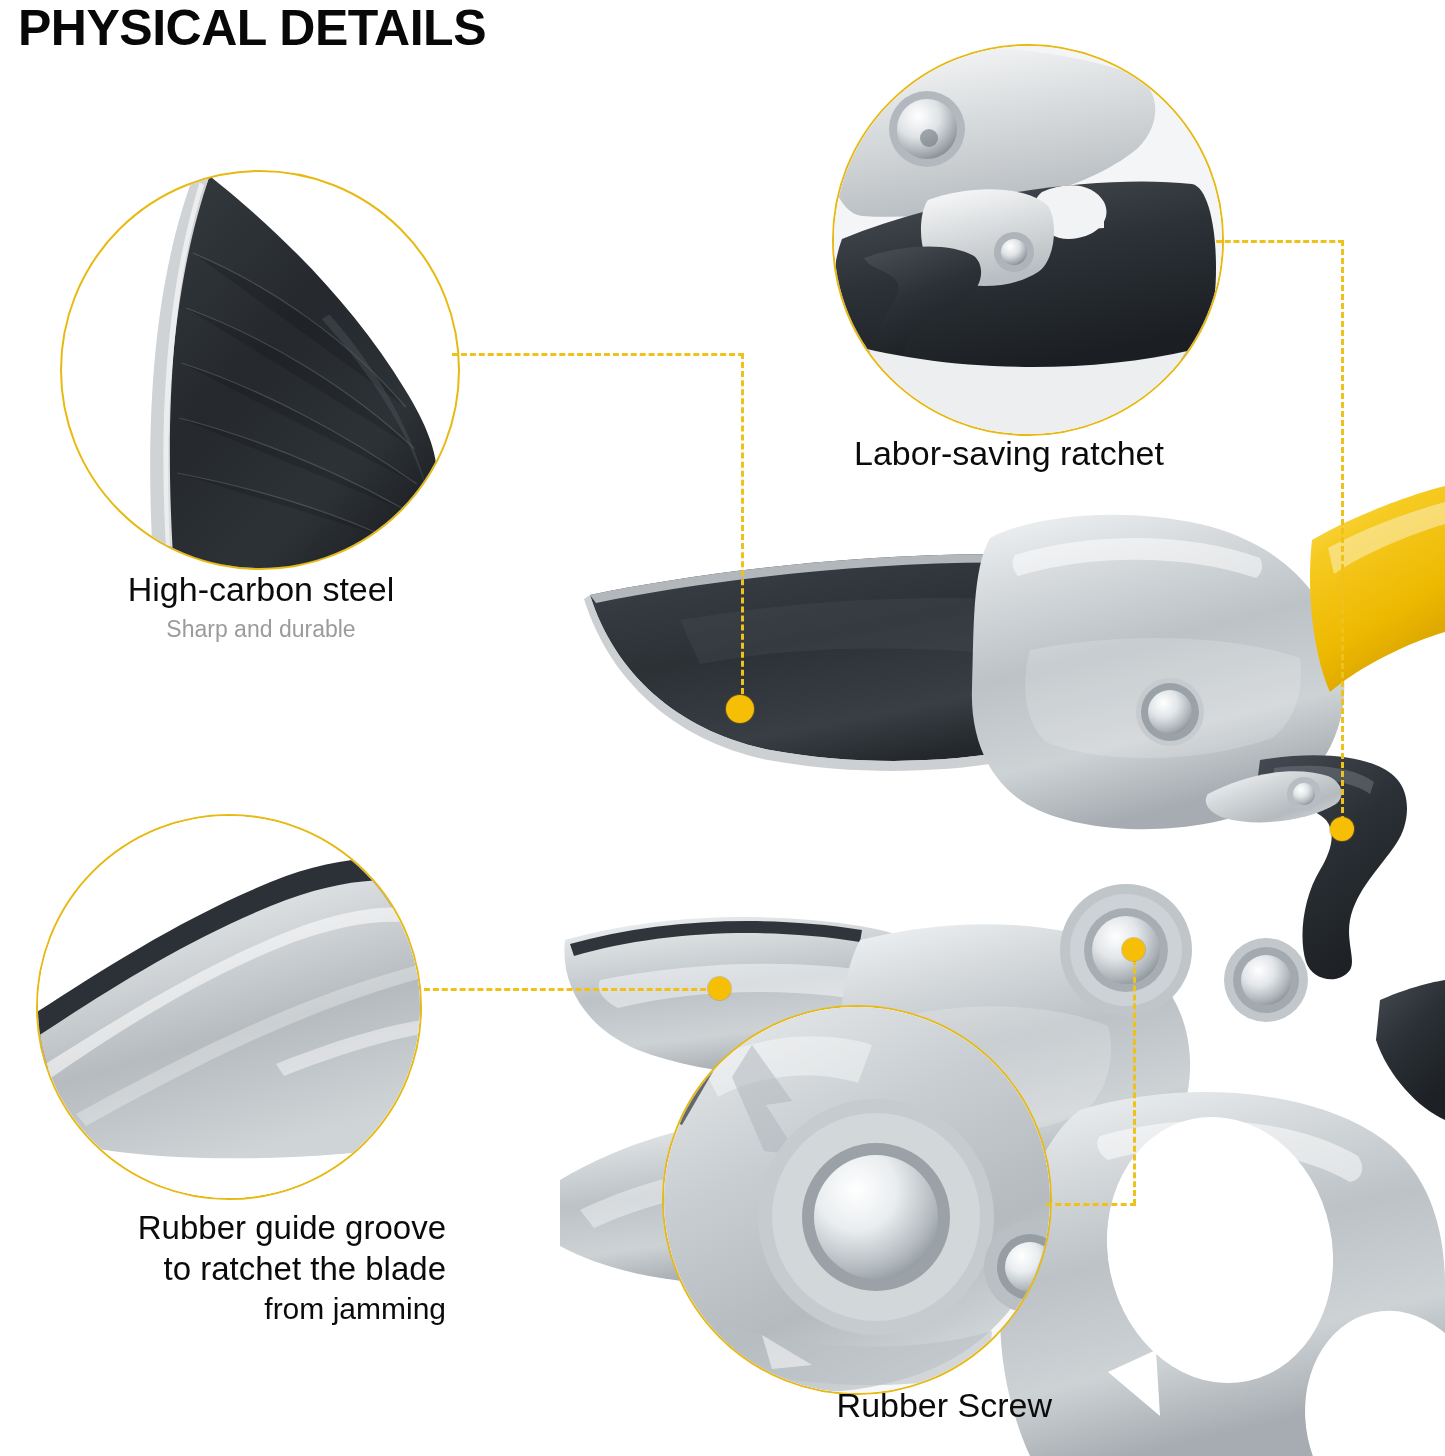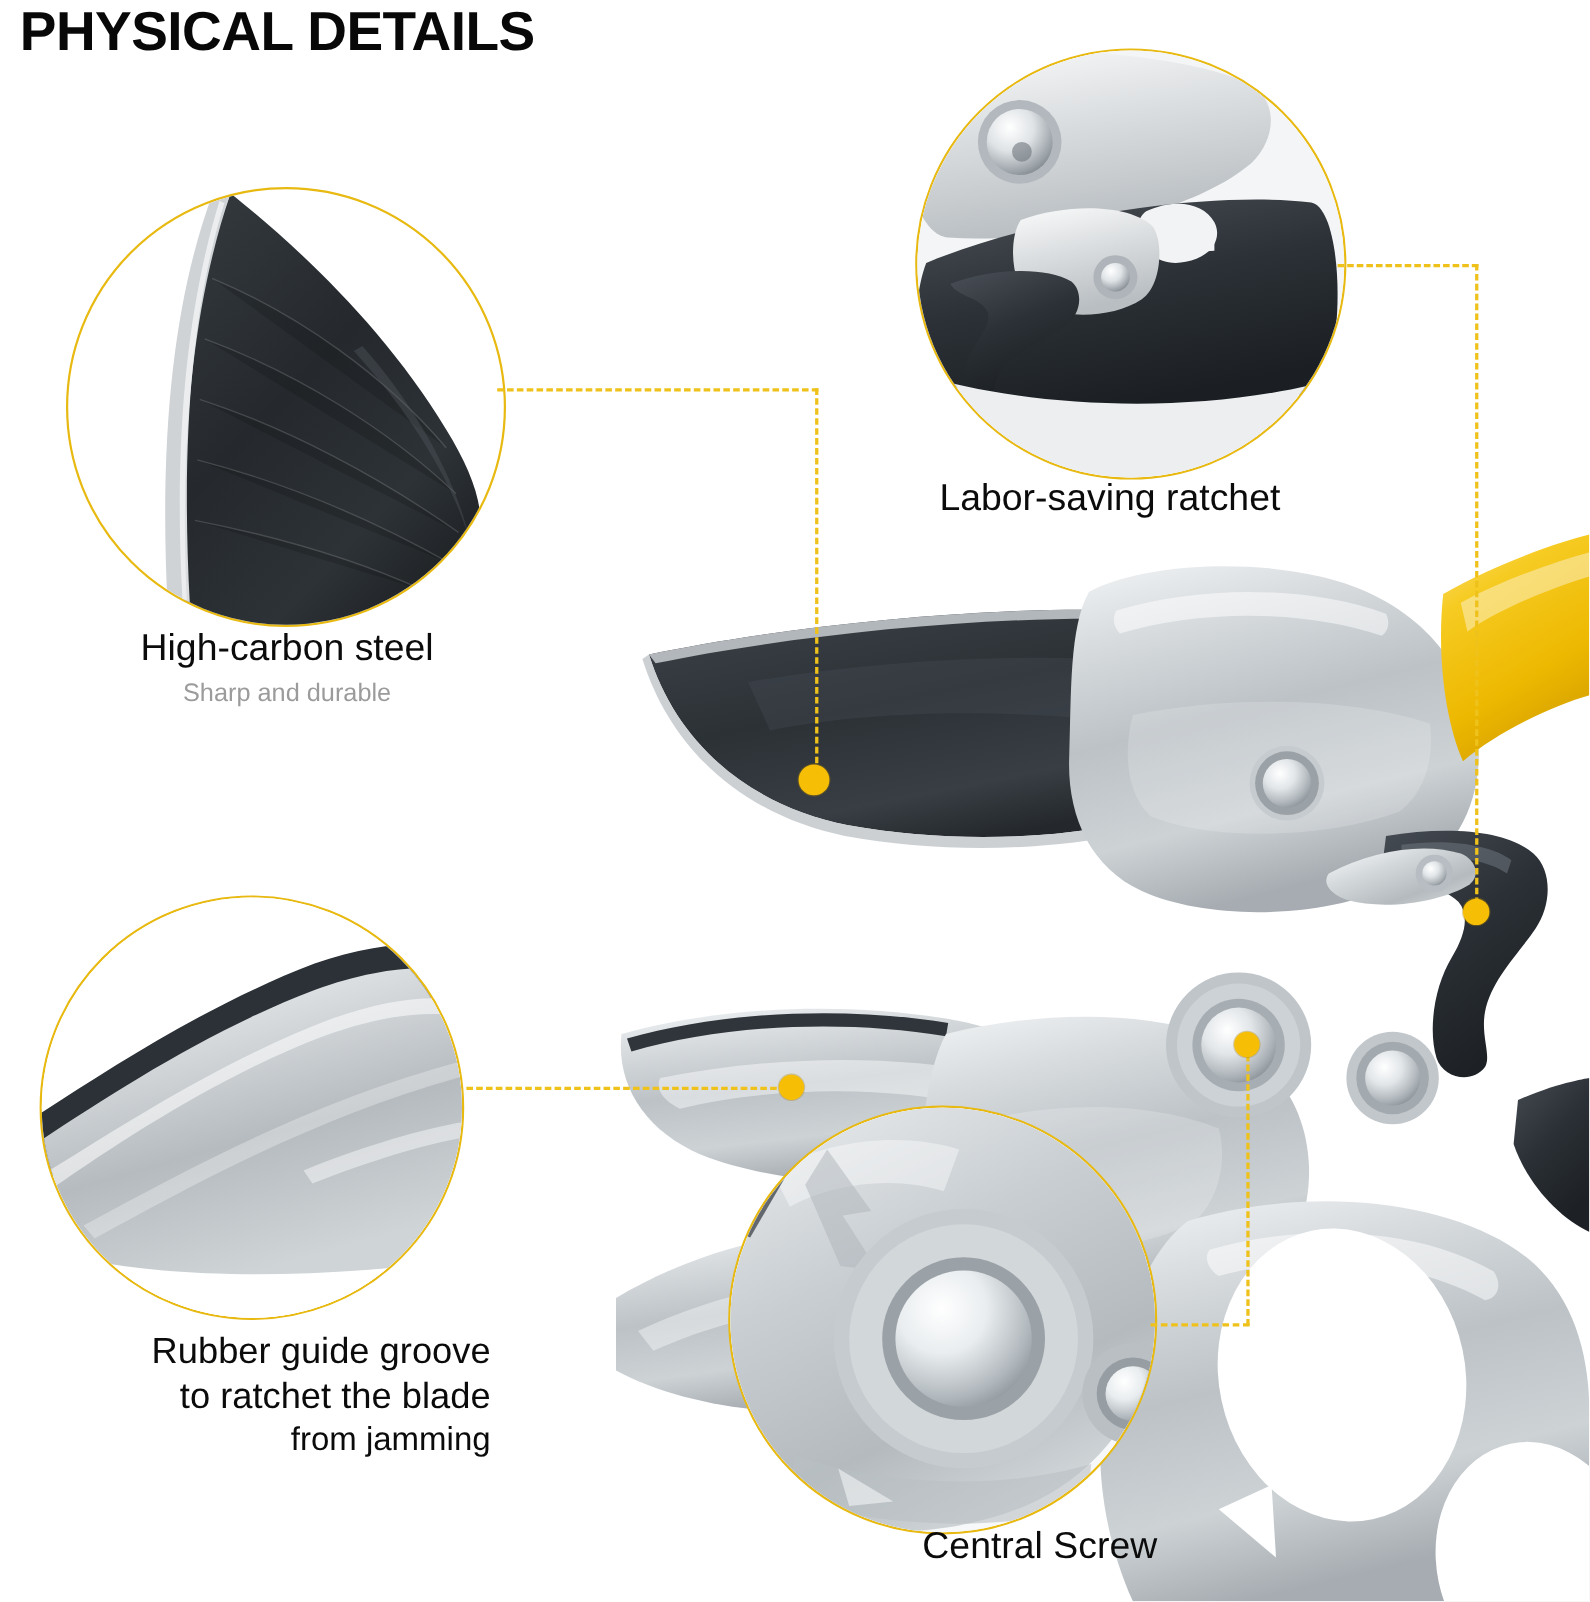--- a/index.html
+++ b/index.html
@@ -319,19 +319,19 @@
 
         <circle cx="368" cy="262" r="46" fill="#b9bfc3"></circle>
         <circle cx="368" cy="262" r="33" fill="#969da3"></circle>
         <circle cx="368" cy="262" r="25" fill="url(#cr1)"></circle>
 
         <path d="M60 318 C140 346 250 350 330 326 L326 366 C244 388 132 384 56 356 Z" fill="#b9bfc3" opacity=".6"></path>
         <path d="M100 330 L150 360 L110 364 Z" fill="#ffffff" opacity=".5"></path>
       </svg>
     </div>
   </div>
-  <div class="lab c" style="left:662px;top:1384px;width:390px;font-size:34px;">Central Screw</div>
+  <div class="lab c" style="left:662px;top:1384px;width:390px;font-size:34px;">Rubber Screw</div>
 
   <div class="dashH" style="left:1046px;top:1203px;width:90px;"></div>
   <div class="dashV" style="left:1133px;top:950px;height:255px;"></div>
   <div class="dot" style="left:1122px;top:938px;width:23px;height:23px;"></div>
 
 </div>
 
 </body></html>

